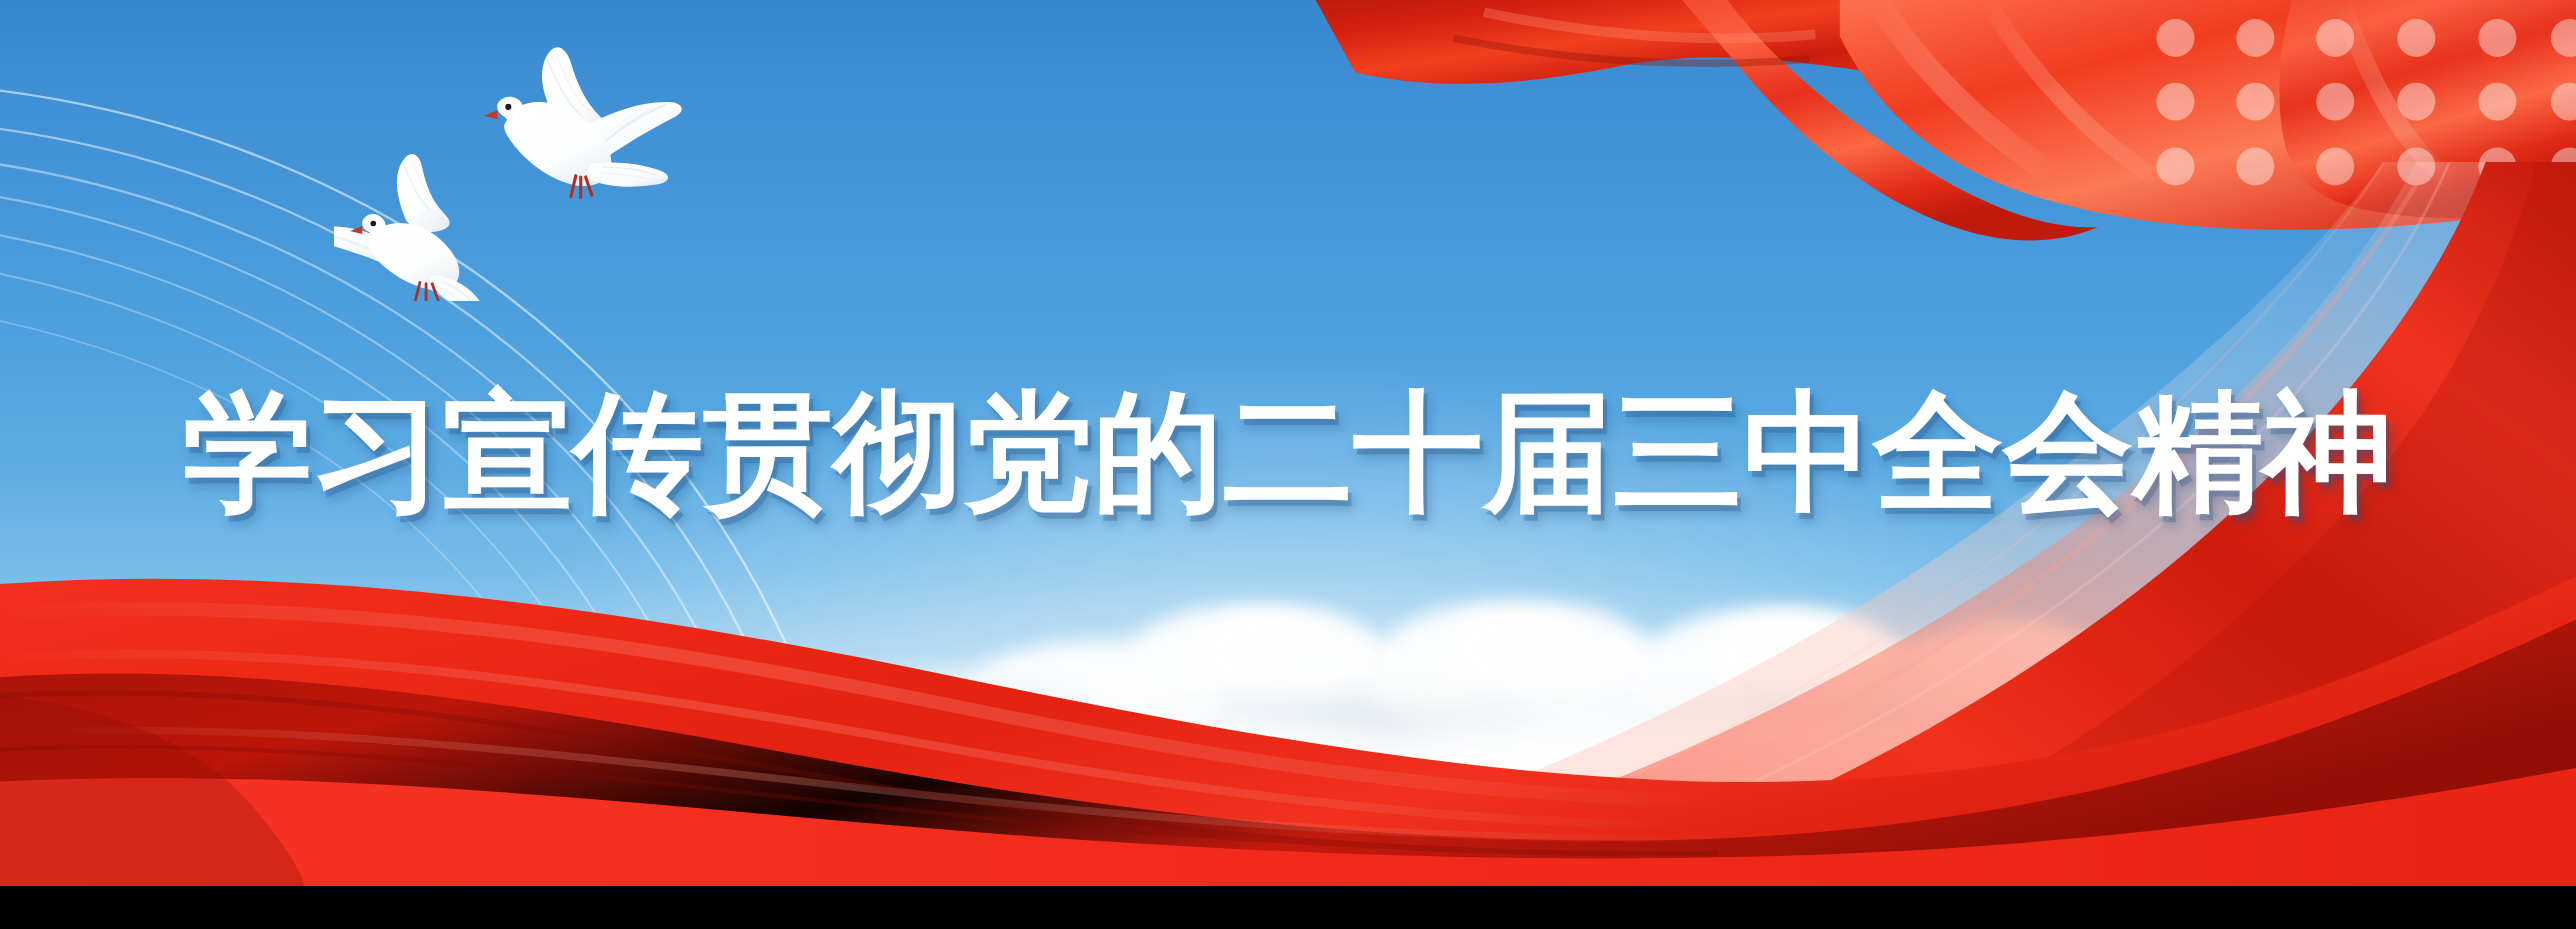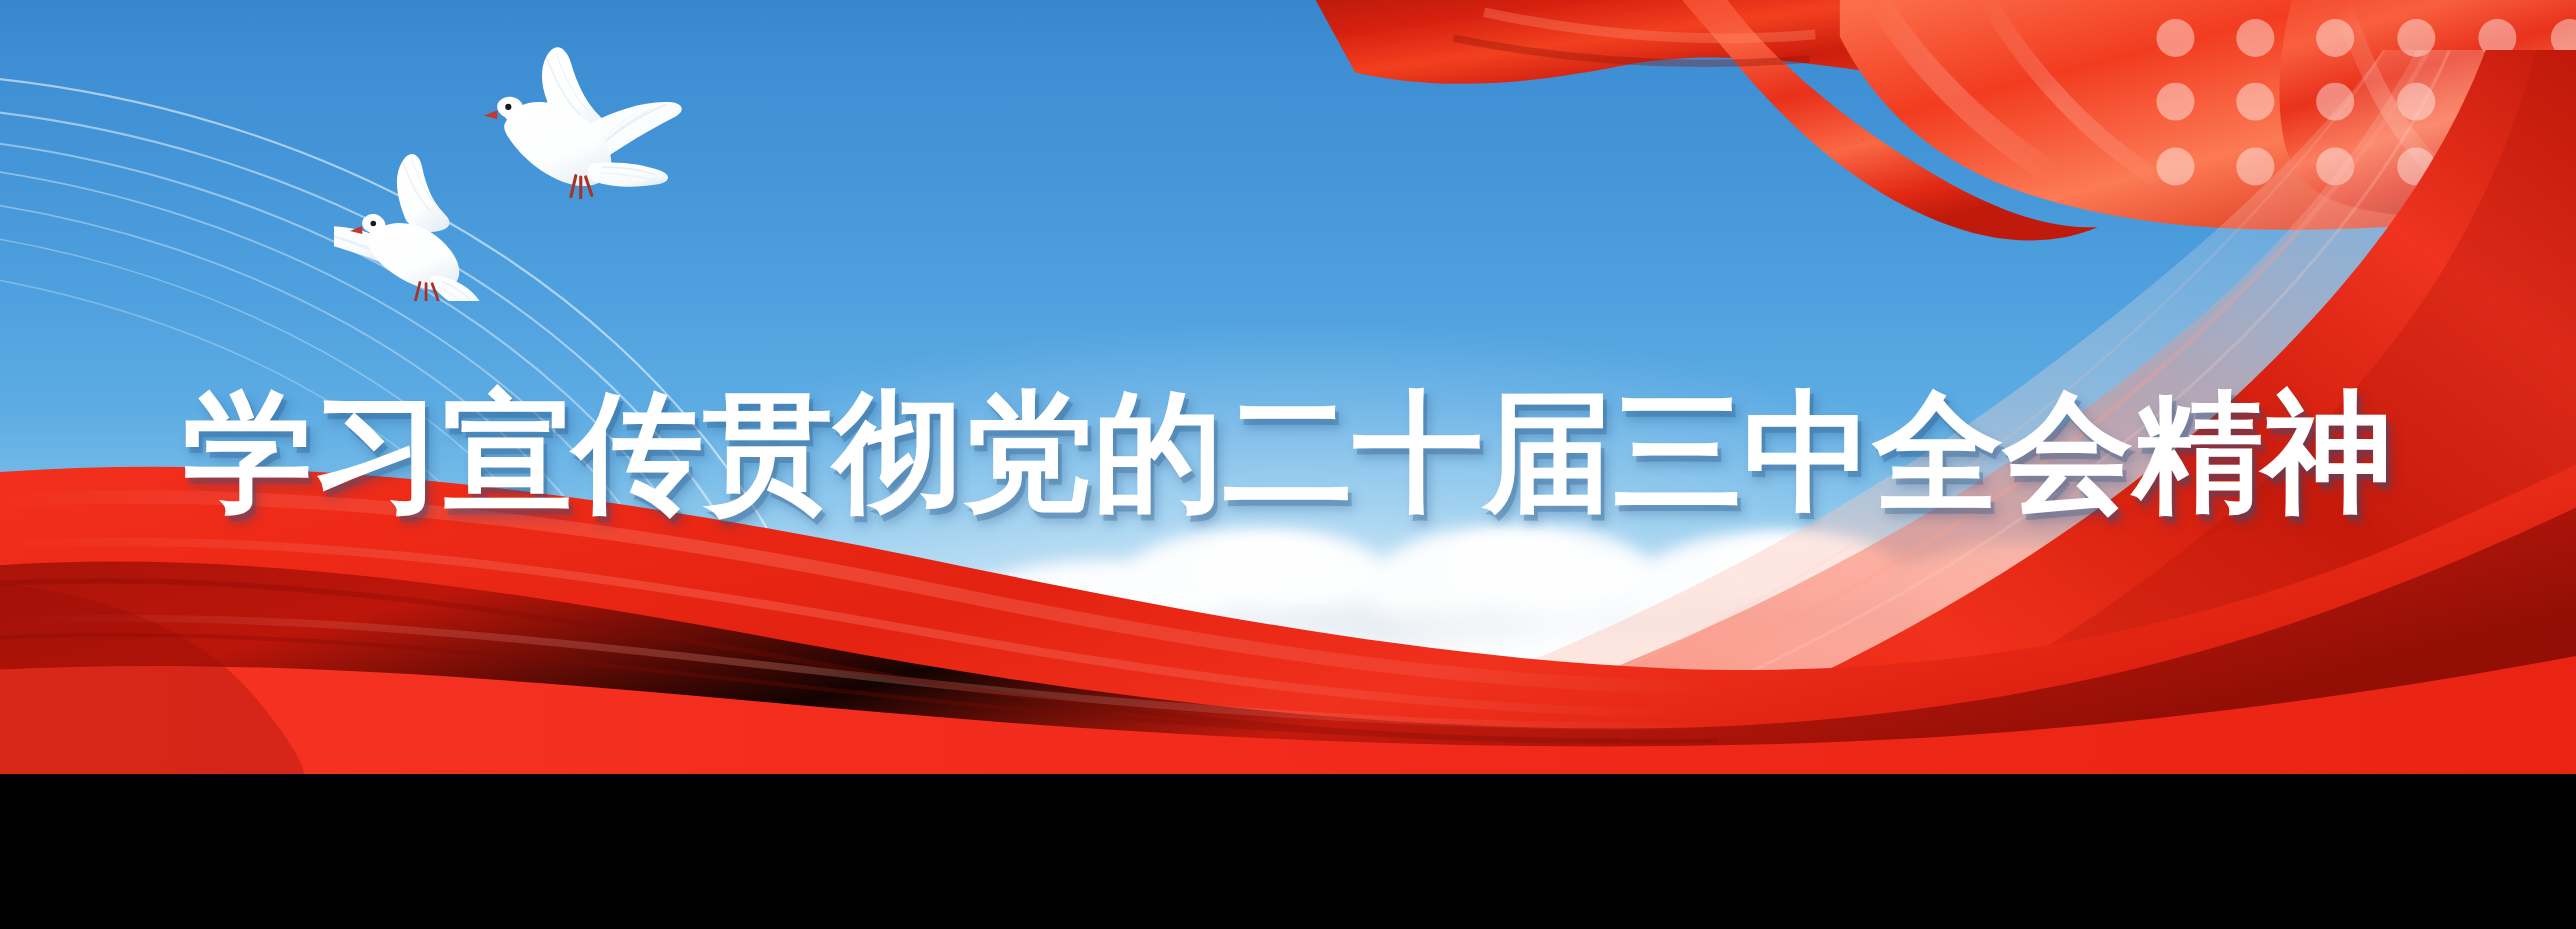--- a/index.html
+++ b/index.html
@@ -3,21 +3,21 @@
 <meta charset="utf-8">
 <style>
   html, body {
     margin: 0;
     padding: 0;
     background: #000;
   }
   #stage {
     position: relative;
     width: 2576px;
-    height: 774px;
+    height: 886px;
     overflow: hidden;
     font-family: "Liberation Serif", "DejaVu Serif", serif;
     background: #3d8fd2;
   }
 
   
   .sky {
     position: absolute;
     inset: 0;
     background: linear-gradient(to bottom,

